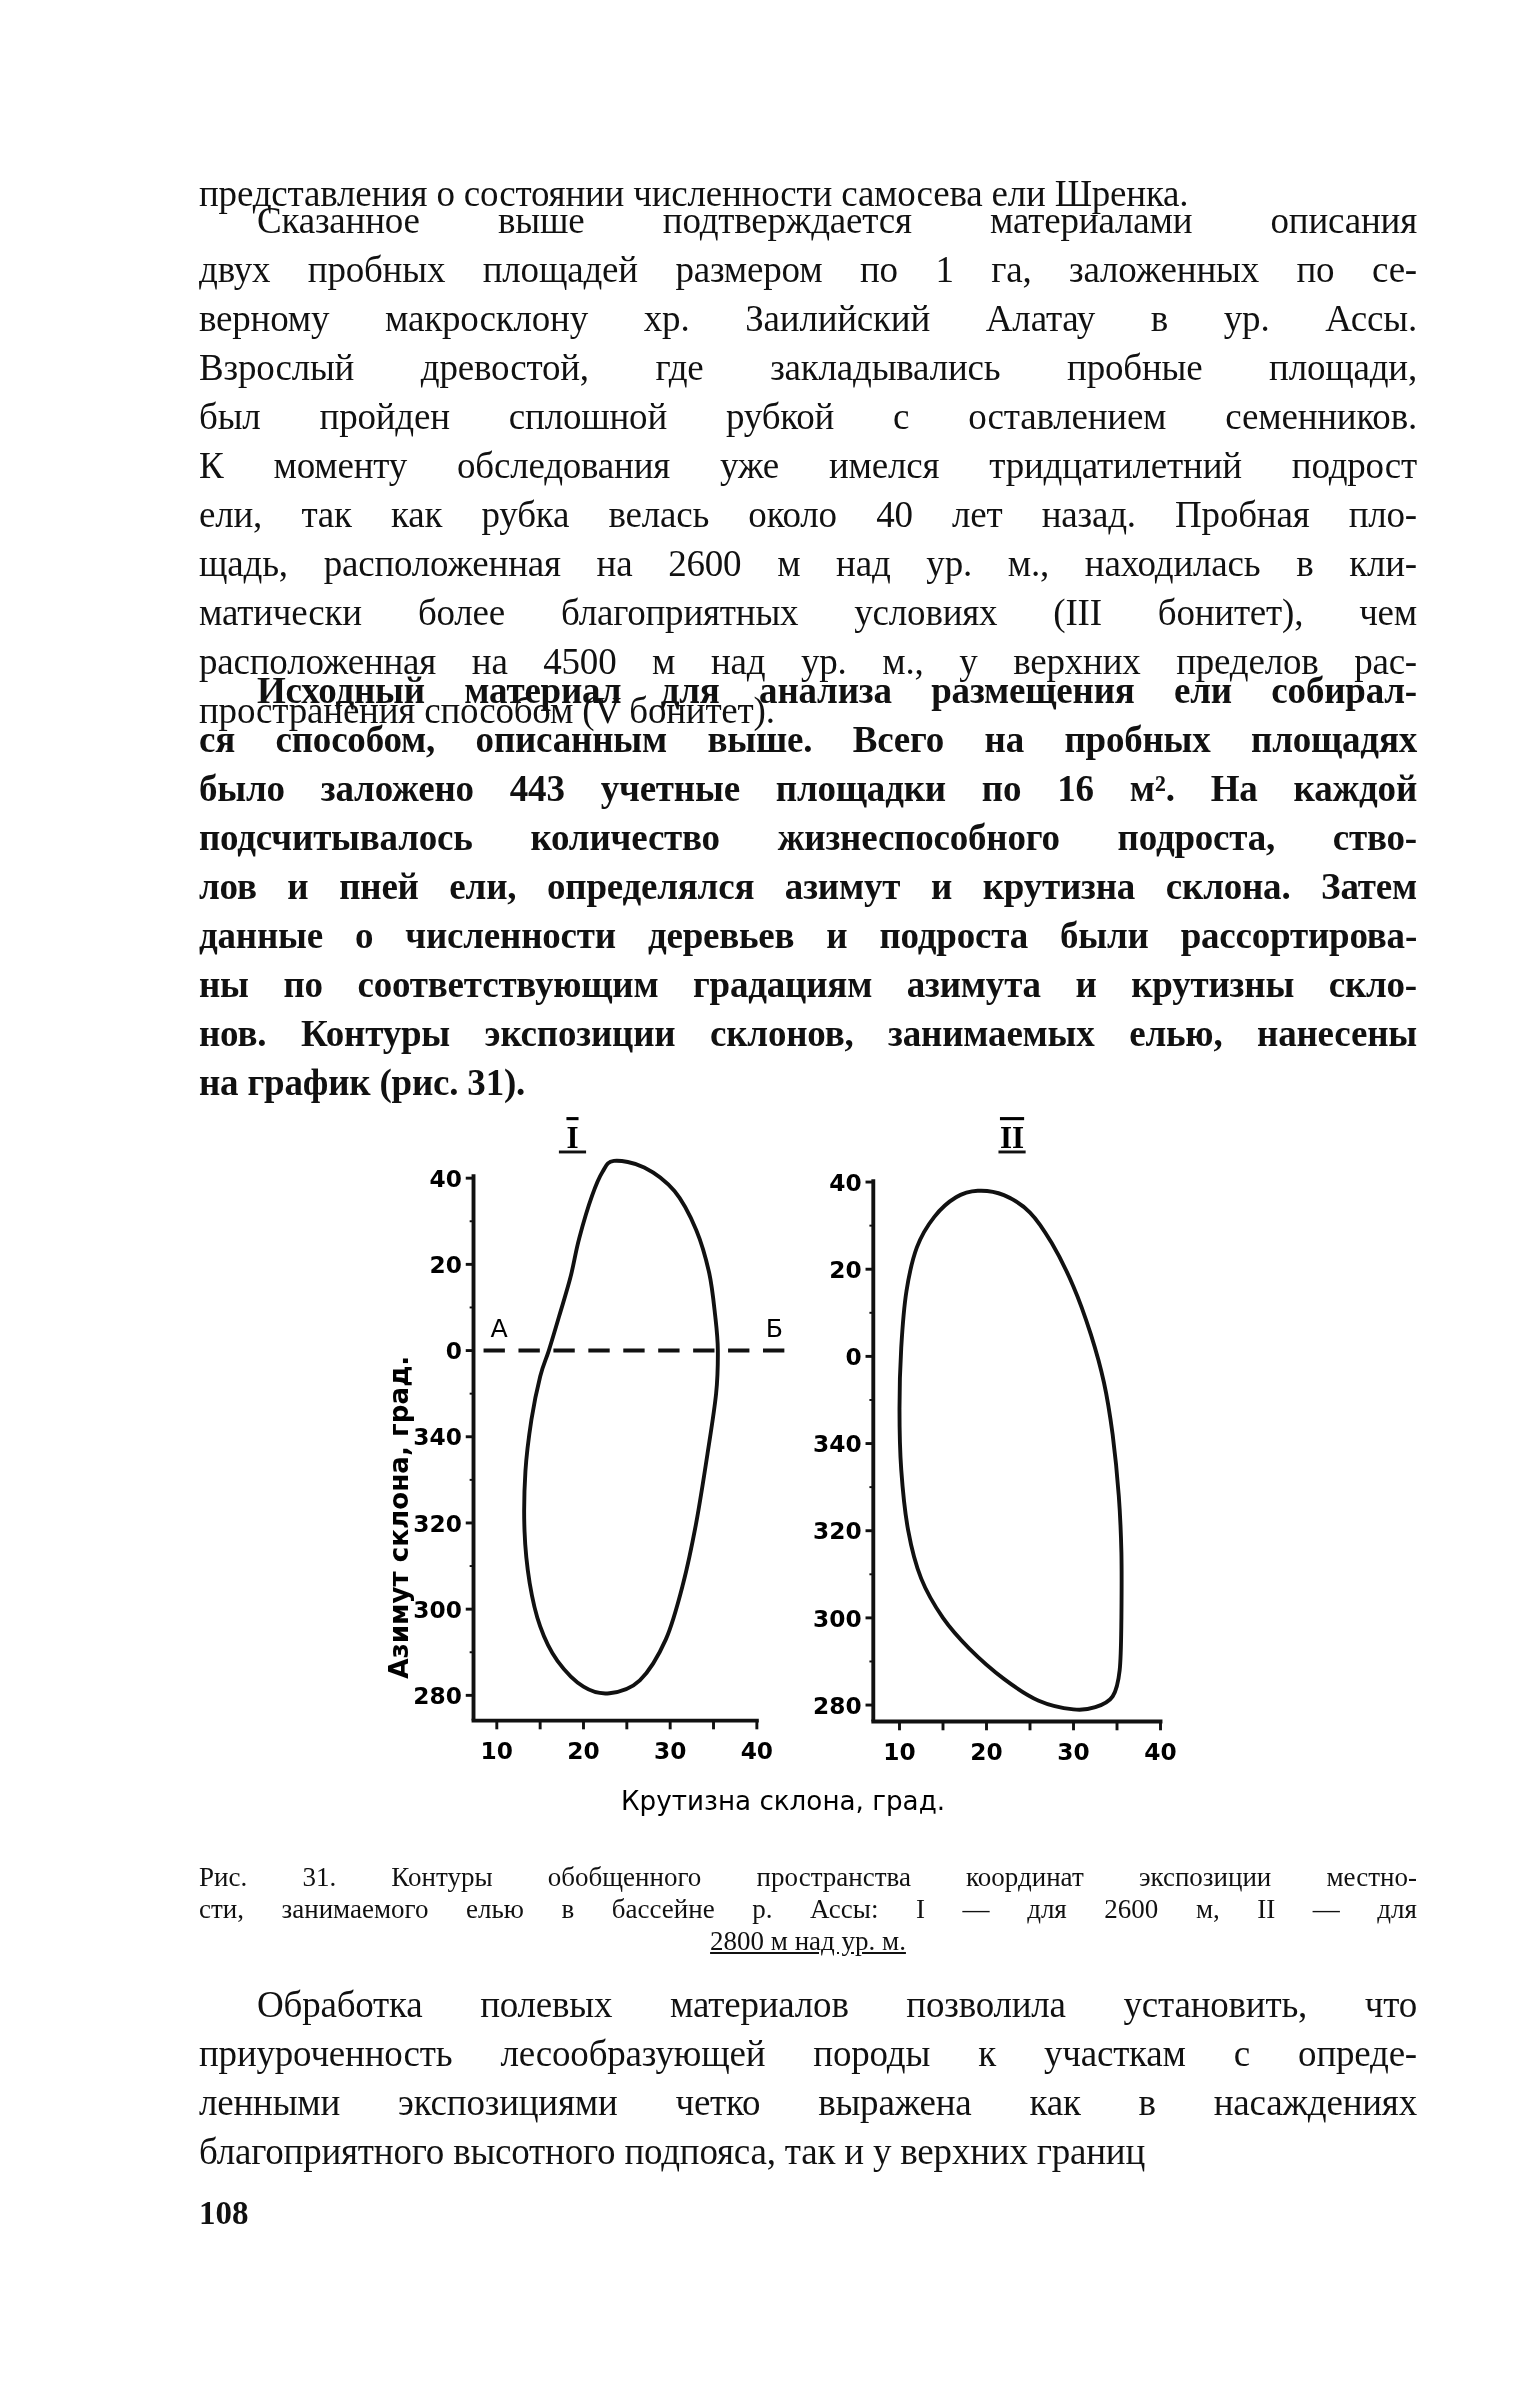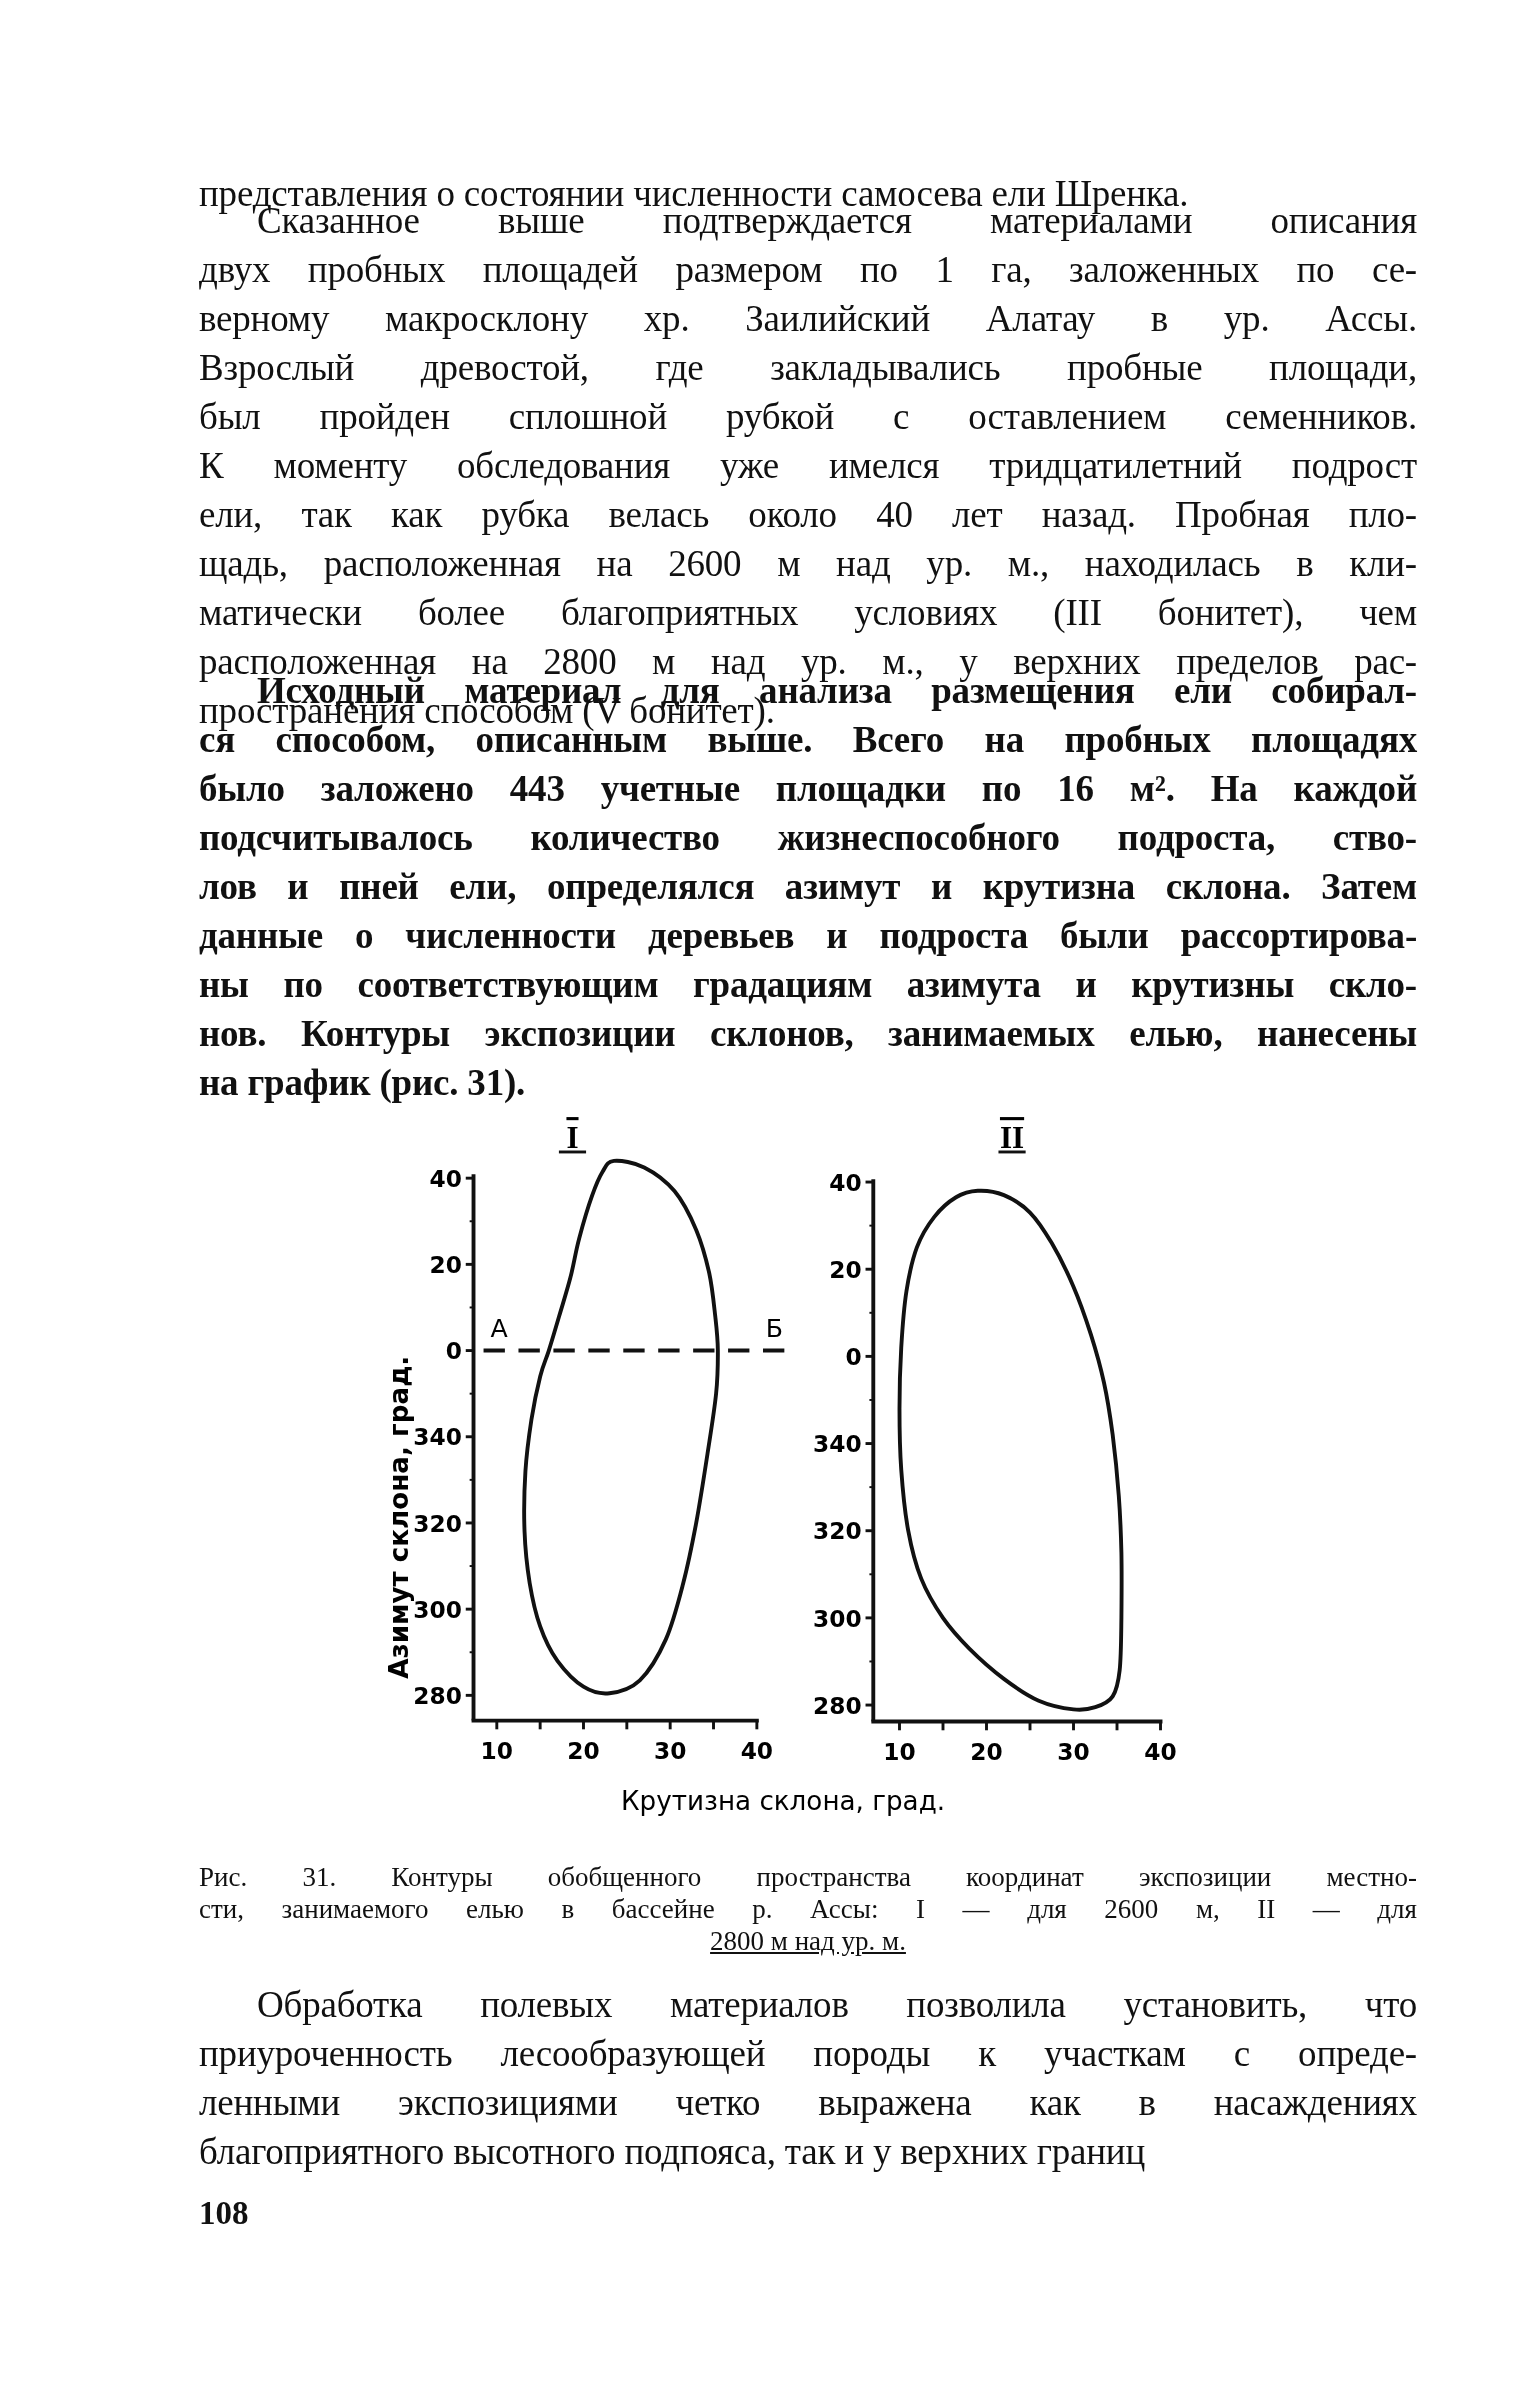--- a/index.html
+++ b/index.html
@@ -27,21 +27,21 @@
 <div id="text-block-2" class="para" style="top:196px;">
     <span class="line indent">Сказанное выше подтверждается материалами описания</span>
     <span class="line">двух пробных площадей размером по 1 га, заложенных по се-</span>
     <span class="line">верному макросклону хр. Заилийский Алатау в ур. Ассы.</span>
     <span class="line">Взрослый древостой, где закладывались пробные площади,</span>
     <span class="line">был пройден сплошной рубкой с оставлением семенников.</span>
     <span class="line">К моменту обследования уже имелся тридцатилетний подрост</span>
     <span class="line">ели, так как рубка велась около 40 лет назад. Пробная пло-</span>
     <span class="line">щадь, расположенная на 2600 м над ур. м., находилась в кли-</span>
     <span class="line">матически более благоприятных условиях (III бонитет), чем</span>
-    <span class="line">расположенная на 2800 м над ур. м., у верхних пределов рас-</span>
+    <span class="line">расположенная на 4500 м над ур. м., у верхних пределов рас-</span>
     <span class="line last">пространения способом (V бонитет).</span>
   </div>
 <div id="text-block-3" class="para" style="top:666px;font-weight:bold;">
     <span class="line indent">Исходный материал для анализа размещения ели собирал-</span>
     <span class="line">ся способом, описанным выше. Всего на пробных площадях</span>
     <span class="line">было заложено 443 учетные площадки по 16 м². На каждой</span>
     <span class="line">подсчитывалось количество жизнеспособного подроста, ство-</span>
     <span class="line">лов и пней ели, определялся азимут и крутизна склона. Затем</span>
     <span class="line">данные о численности деревьев и подроста были рассортирова-</span>
     <span class="line">ны по соответствующим градациям азимута и крутизны скло-</span>

